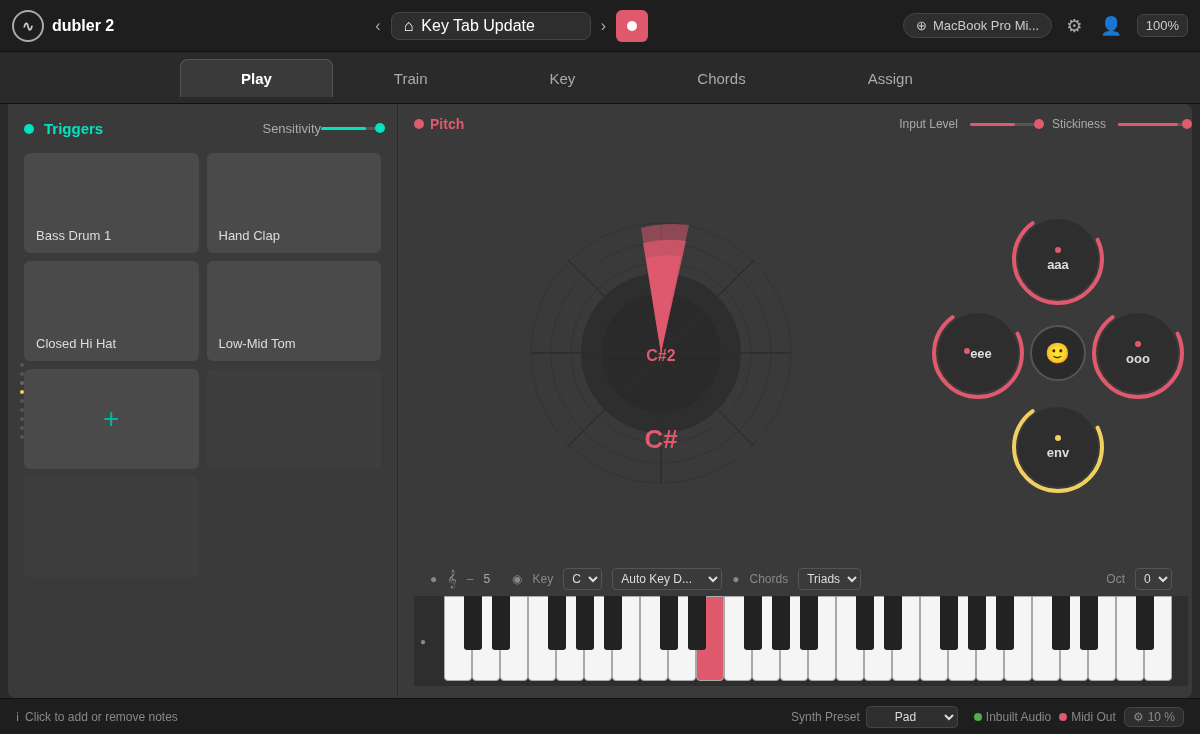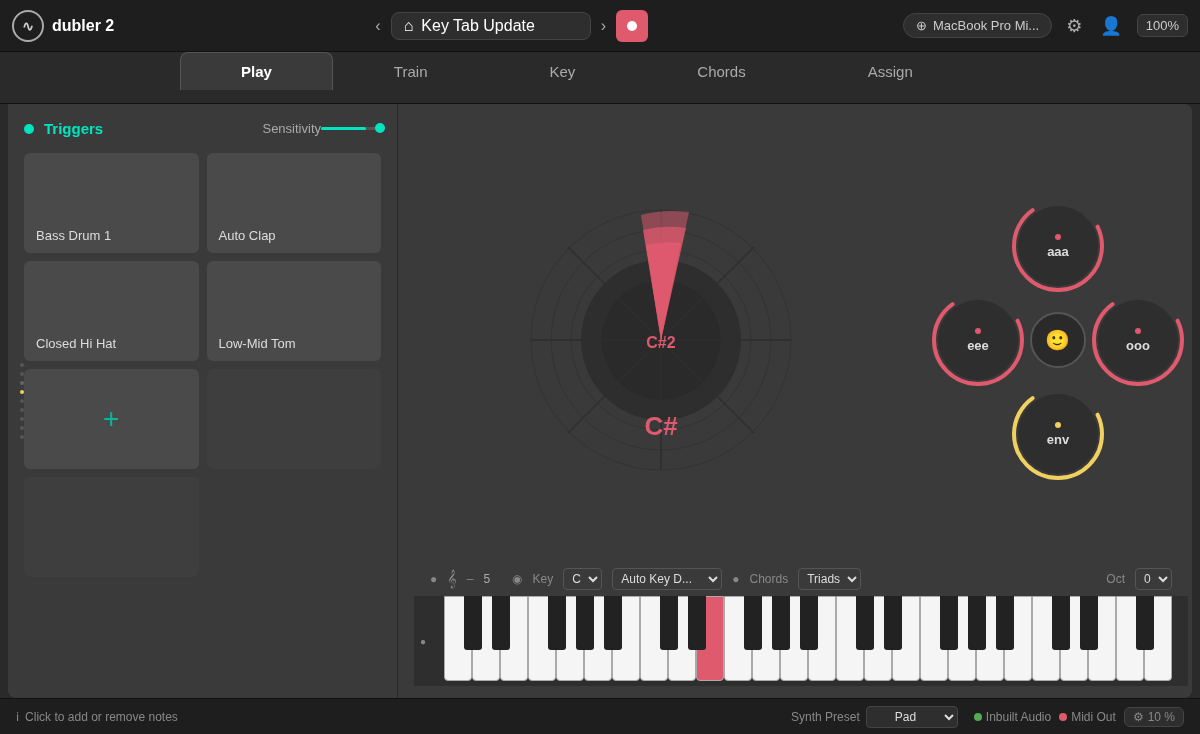--- a/index.html
+++ b/index.html
@@ -98,21 +98,21 @@
       border-radius: 6px;
       padding: 3px 8px;
       font-size: 13px; color: #ccc;
     }
 
     
     .tab-bar {
       display: flex;
       background: #2a2a2a;
       height: 52px;
-      align-items: flex-start;
+      align-items: center;
       padding: 0 0 0 180px;
       border-bottom: 1px solid #111;
     }
     .tab {
       padding: 10px 60px;
       font-size: 15px;
       color: #aaa;
       cursor: pointer;
       border-radius: 8px 8px 0 0;
       border: 1px solid transparent;
@@ -457,37 +457,55 @@
             <div class="slider-thumb"></div>
           </div>
         </div>
       </div>
 
       <div class="triggers-grid">
         <div class="trigger-pad">
           <span>Bass Drum 1</span>
         </div>
         <div class="trigger-pad">
-          <span>Auto Clap</span>
+          <span>Hand Clap</span>
         </div>
         <div class="trigger-pad">
           <span>Closed Hi Hat</span>
         </div>
         <div class="trigger-pad">
           <span>Low-Mid Tom</span>
         </div>
         <div class="trigger-pad empty">
           <span style="color:#00b8a0;font-size:28px;">+</span>
         </div>
         <div class="trigger-pad blank"></div>
         <div class="trigger-pad blank"></div>
       </div>
     </div>
 
     <div class="right-panel">
+      <div class="right-header">
+        <div class="pitch-indicator">
+          <div class="pitch-dot"></div>
+          <span>Pitch</span>
+        </div>
+        <div class="right-controls">
+          <span>Input Level</span>
+          <div class="input-level-slider">
+            <div class="input-level-fill"></div>
+            <div class="slider-thumb-red" style="right:-4px;top:-4px;position:absolute;width:10px;height:10px;background:#e05a6e;border-radius:50%;"></div>
+          </div>
+          <span>Stickiness</span>
+          <div class="stickiness-slider">
+            <div class="stickiness-fill"></div>
+            <div style="position:absolute;right:-4px;top:-4px;width:10px;height:10px;background:#e05a6e;border-radius:50%;"></div>
+          </div>
+        </div>
+      </div>
 
       <div class="pitch-and-knobs">
 
         <div class="pitch-wheel-area">
           <svg class="pitch-wheel-svg" viewBox="0 0 280 280">
 
             <circle cx="140" cy="140" r="130" fill="none" stroke="#333" stroke-width="1"></circle>
             <circle cx="140" cy="140" r="110" fill="none" stroke="#333" stroke-width="1"></circle>
             <circle cx="140" cy="140" r="90" fill="none" stroke="#333" stroke-width="1"></circle>
             <circle cx="140" cy="140" r="70" fill="none" stroke="#2e2e2e" stroke-width="20"></circle>
@@ -523,21 +541,21 @@
                 <span style="font-size:13px;font-weight:600;color:#ddd;">aaa</span>
               </div>
             </div>
           </div>
 
           <div style="display:flex; gap:12px; align-items:center; justify-content:center;">
             <div class="knob" style="position:relative;">
               <svg style="position:absolute;inset:-8px;width:calc(100%+16px);height:calc(100%+16px);" viewBox="0 0 96 96">
                 <circle cx="48" cy="48" r="44" fill="none" stroke="#e05a6e" stroke-width="4" stroke-dasharray="200 76" stroke-dashoffset="20" stroke-linecap="round"></circle>
               </svg>
-              <div style="display:flex;flex-direction:column;align-items:center;">
+              <div style="display:flex;flex-direction:row;align-items:center;">
                 <div class="knob-dot"></div>
                 <span style="font-size:13px;font-weight:600;color:#ddd;">eee</span>
               </div>
             </div>
             <div class="knob knob-small" style="background:#2a2a2a;border:2px solid #555;width:56px;height:56px;">
               <span style="font-size:20px;">🙂</span>
             </div>
             <div class="knob" style="position:relative;">
               <svg style="position:absolute;inset:-8px;width:calc(100%+16px);height:calc(100%+16px);" viewBox="0 0 96 96">
                 <circle cx="48" cy="48" r="44" fill="none" stroke="#e05a6e" stroke-width="4" stroke-dasharray="200 76" stroke-dashoffset="20" stroke-linecap="round"></circle>

